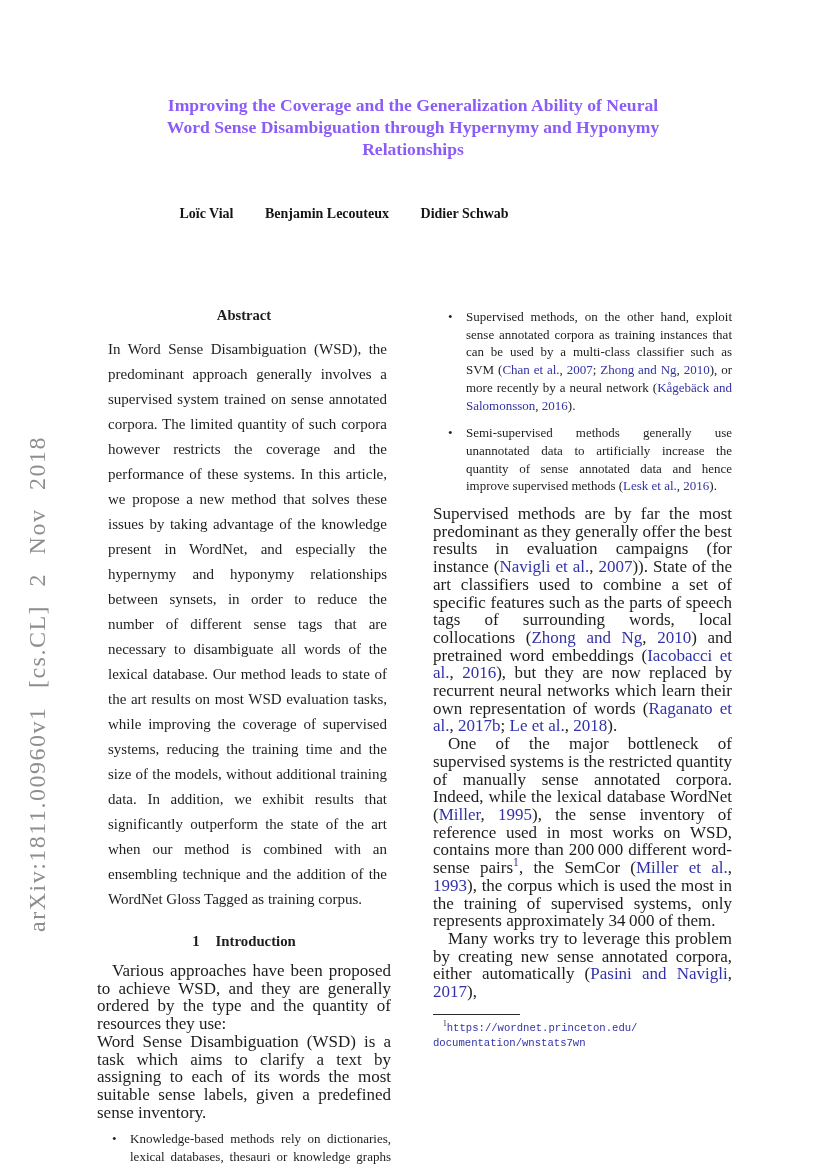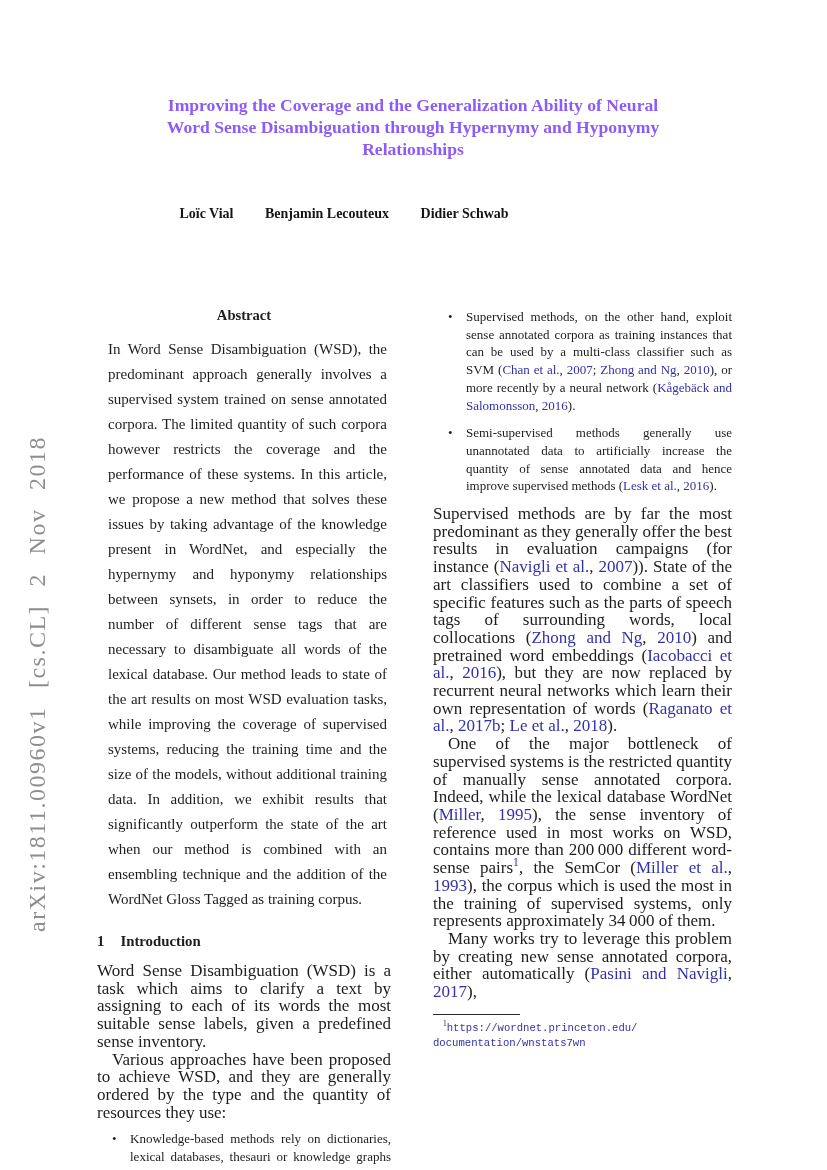--- a/index.html
+++ b/index.html
@@ -53,21 +53,21 @@
   .abstract-body{
     font-size:15px;
     line-height:25px;
     padding:0 4px 0 11px;
     text-align:justify;
   }
   .section-heading{
     font-size:14.8px;
     font-weight:bold;
     margin:21px 0 12px 0;
-    text-align:left;
+    text-align:center;
   }
   .section-number{display:inline-block;margin-right:16px;}
   .para{
     font-size:17px;
     line-height:17.7px;
     margin:0;
     text-align:justify;
   }
   .indent{text-indent:15px;}
   .bullets{margin:9px 0 0 0;padding:0;list-style:none;}
@@ -124,23 +124,23 @@
   <div class="col col-left">
 
     <div class="abstract-heading">Abstract</div>
 
     <div class="abstract-body">In Word Sense Disambiguation (WSD), the predominant approach generally involves a supervised system trained on sense annotated corpora. The limited quantity of such corpora however restricts the coverage and the performance of these systems. In this article, we propose a new method that solves these issues by taking advantage of the knowledge present in WordNet, and especially the hypernymy and hyponymy relationships between synsets, in order to reduce the number of different sense tags that are necessary to disambiguate all words of the lexical database. Our method leads to state of the art results on most WSD evaluation tasks, while improving the coverage of supervised systems, reducing the training time and the size of the models, without additional training data. In addition, we exhibit results that significantly outperform the state of the art when our method is combined with an ensembling technique and the addition of the WordNet Gloss Tagged as training corpus.</div>
 
     <div class="section-heading">
       <span class="section-number">1</span><span>Introduction</span>
     </div>
 
+    <p class="para indent">Various approaches have been proposed to achieve WSD, and they are generally ordered by the type and the quantity of resources they use:</p>
+
     <p class="para">Word Sense Disambiguation (WSD) is a task which aims to clarify a text by assigning to each of its words the most suitable sense labels, given a predefined sense inventory.</p>
-
-    <p class="para indent">Various approaches have been proposed to achieve WSD, and they are generally ordered by the type and the quantity of resources they use:</p>
 
     <ul class="bullets">
       <li class="bullet">
         <span class="bullet-marker">•</span>
         <span class="bullet-text"><span class="bold">Knowledge-based</span><span> methods rely on dictionaries, lexical databases, thesauri or knowledge graphs as main resources, and use algorithms such as lexical similarity measures (</span><span class="link">Lesk</span><span>, </span><span class="link">1986</span><span>) or graph-based measures (</span><span class="link">Moro et al.</span><span>, </span><span class="link">2014</span><span>).</span></span>
       </li>
     </ul>
 
   </div>
 

